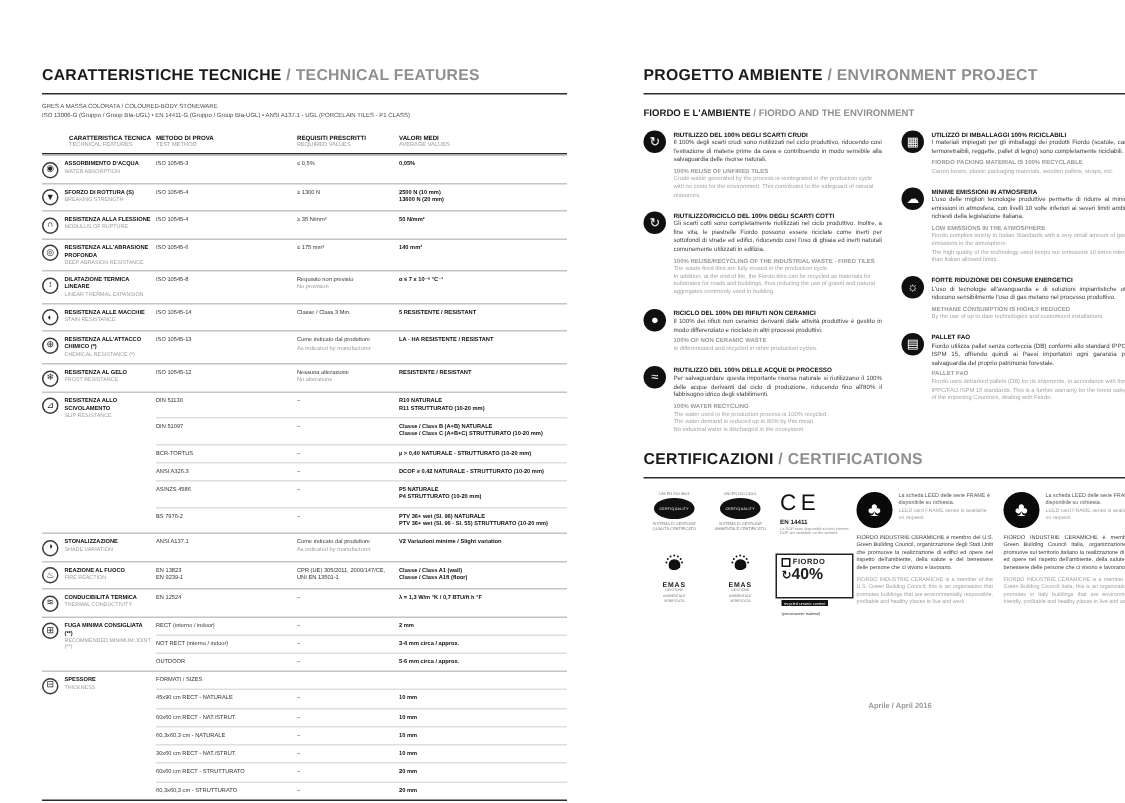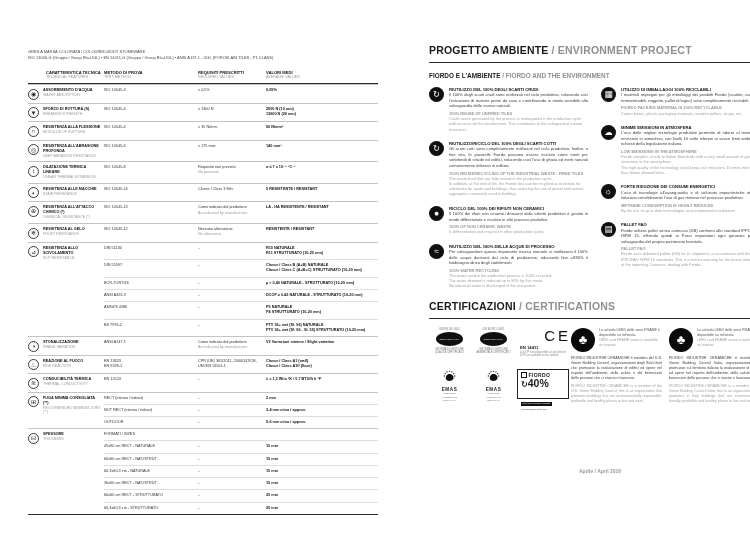--- a/index.html
+++ b/index.html
@@ -53,21 +53,21 @@
   .eb-en{font-size:3.9px;color:#a2a2a2;line-height:1.35;}
   
   .certbody{display:flex;margin-top:9px;}
   .logo-grid{width:142px;display:grid;grid-template-columns:41px 41px 54px;column-gap:3px;row-gap:9px;flex:none;}
   .cq{text-align:center;}
   .cq .cap{font-size:2.6px;color:#777;}
   .oval{width:27px;height:14px;background:#101010;border-radius:50%;margin:1.5px auto;color:#fff;
         font-size:2.4px;display:flex;align-items:center;justify-content:center;letter-spacing:.2px;}
   .cq .subcap{font-size:2.6px;color:#777;line-height:1.35;}
   .ce-block{padding-left:3px;}
-  .ce-mark{font-size:15px;font-weight:normal;letter-spacing:3px;color:#111;line-height:1;text-align:right;}
+  .ce-mark{font-size:15px;font-weight:normal;letter-spacing:3px;color:#111;line-height:1;}
   .ce-std{font-size:4.2px;font-weight:bold;margin-top:2px;}
   .ce-note{font-size:2.6px;color:#8a8a8a;line-height:1.35;margin-top:1px;}
   .emas-box{text-align:center;}
   .emas-name{font-size:4.6px;font-weight:bold;letter-spacing:.6px;margin-top:.5px;}
   .emas-cap{font-size:2.4px;color:#777;line-height:1.3;}
   .f40{border:1px solid #222;padding:2.5px 3px;width:52px;box-sizing:border-box;height:30px;}
   .f40-brand{font-size:5px;font-weight:bold;letter-spacing:.4px;display:flex;align-items:center;}
   .f40-sq{width:4px;height:4px;border:1px solid #111;margin-right:1.5px;display:inline-block;}
   .f40-pct{font-size:10.5px;font-weight:bold;line-height:1.1;}
   .f40-pct .rg{font-size:8px;}
@@ -83,20 +83,21 @@
   .leed-para-it{font-size:3.7px;color:#3e3e3e;line-height:1.38;text-align:justify;}
   .leed-para-en{font-size:3.6px;color:#a0a0a0;line-height:1.38;margin-top:3px;text-align:justify;}
   .date{position:absolute;left:150px;top:424px;font-size:5px;font-weight:bold;color:#999;}
 </style>
 </head>
 <body>
 
 <div class="page">
 
   <section class="left">
+    <h1 class="sect-title"><span>CARATTERISTICHE TECNICHE</span><span class="en"> / TECHNICAL FEATURES</span></h1>
 
     <div class="material">
       <div>GRES A MASSA COLORATA / COLOURED-BODY STONEWARE</div>
       <div>ISO 13006-G (Gruppo / Group BIa-UGL) • EN 14411-G (Gruppo / Group BIa-UGL) • ANSI A137.1 - UGL (PORCELAIN TILES - P1 CLASS)</div>
     </div>
 
     <div class="ttable">
       <div class="thead">
         <div class="hc w-feat">
           <div class="hit">CARATTERISTICA TECNICA</div>

